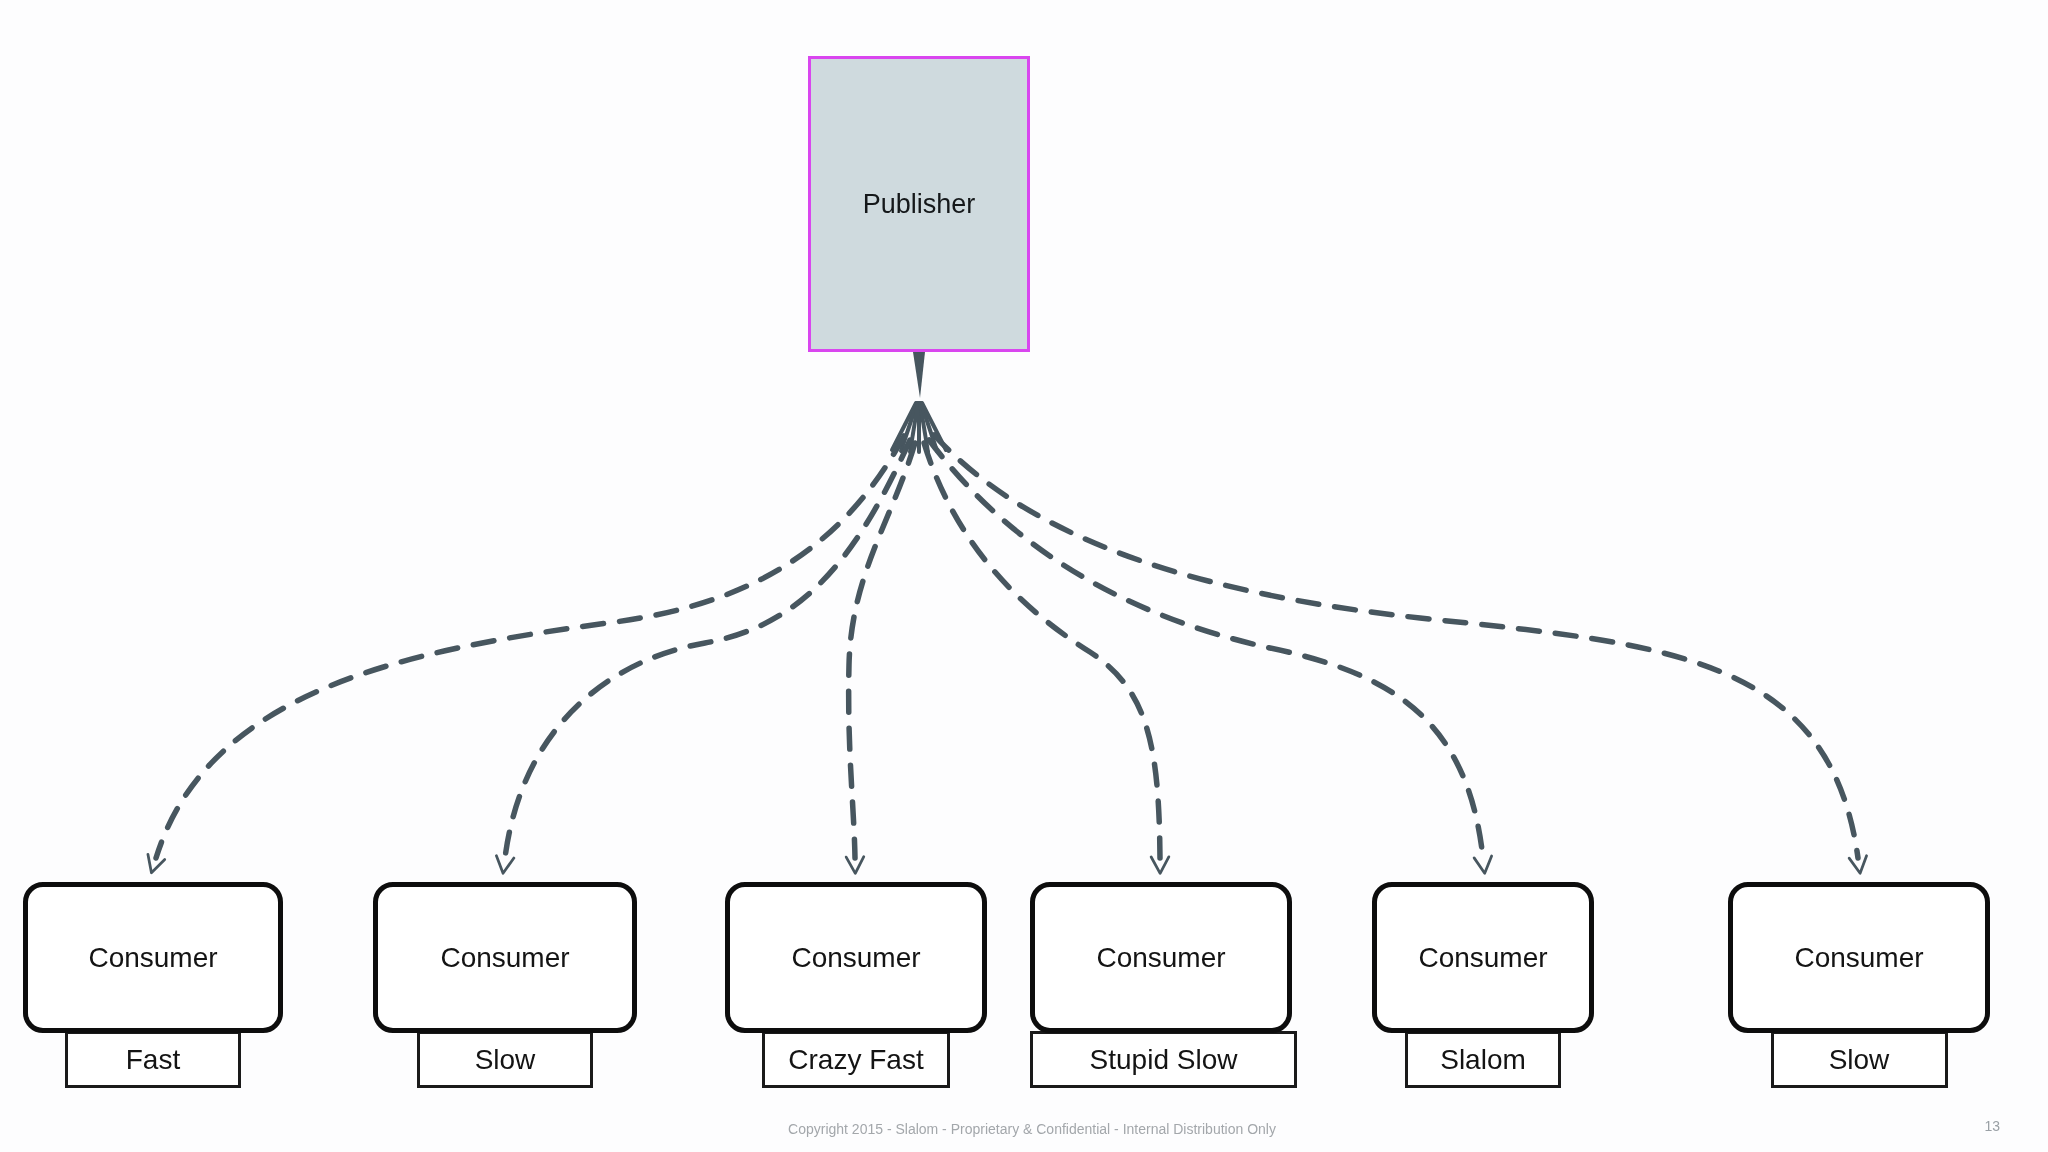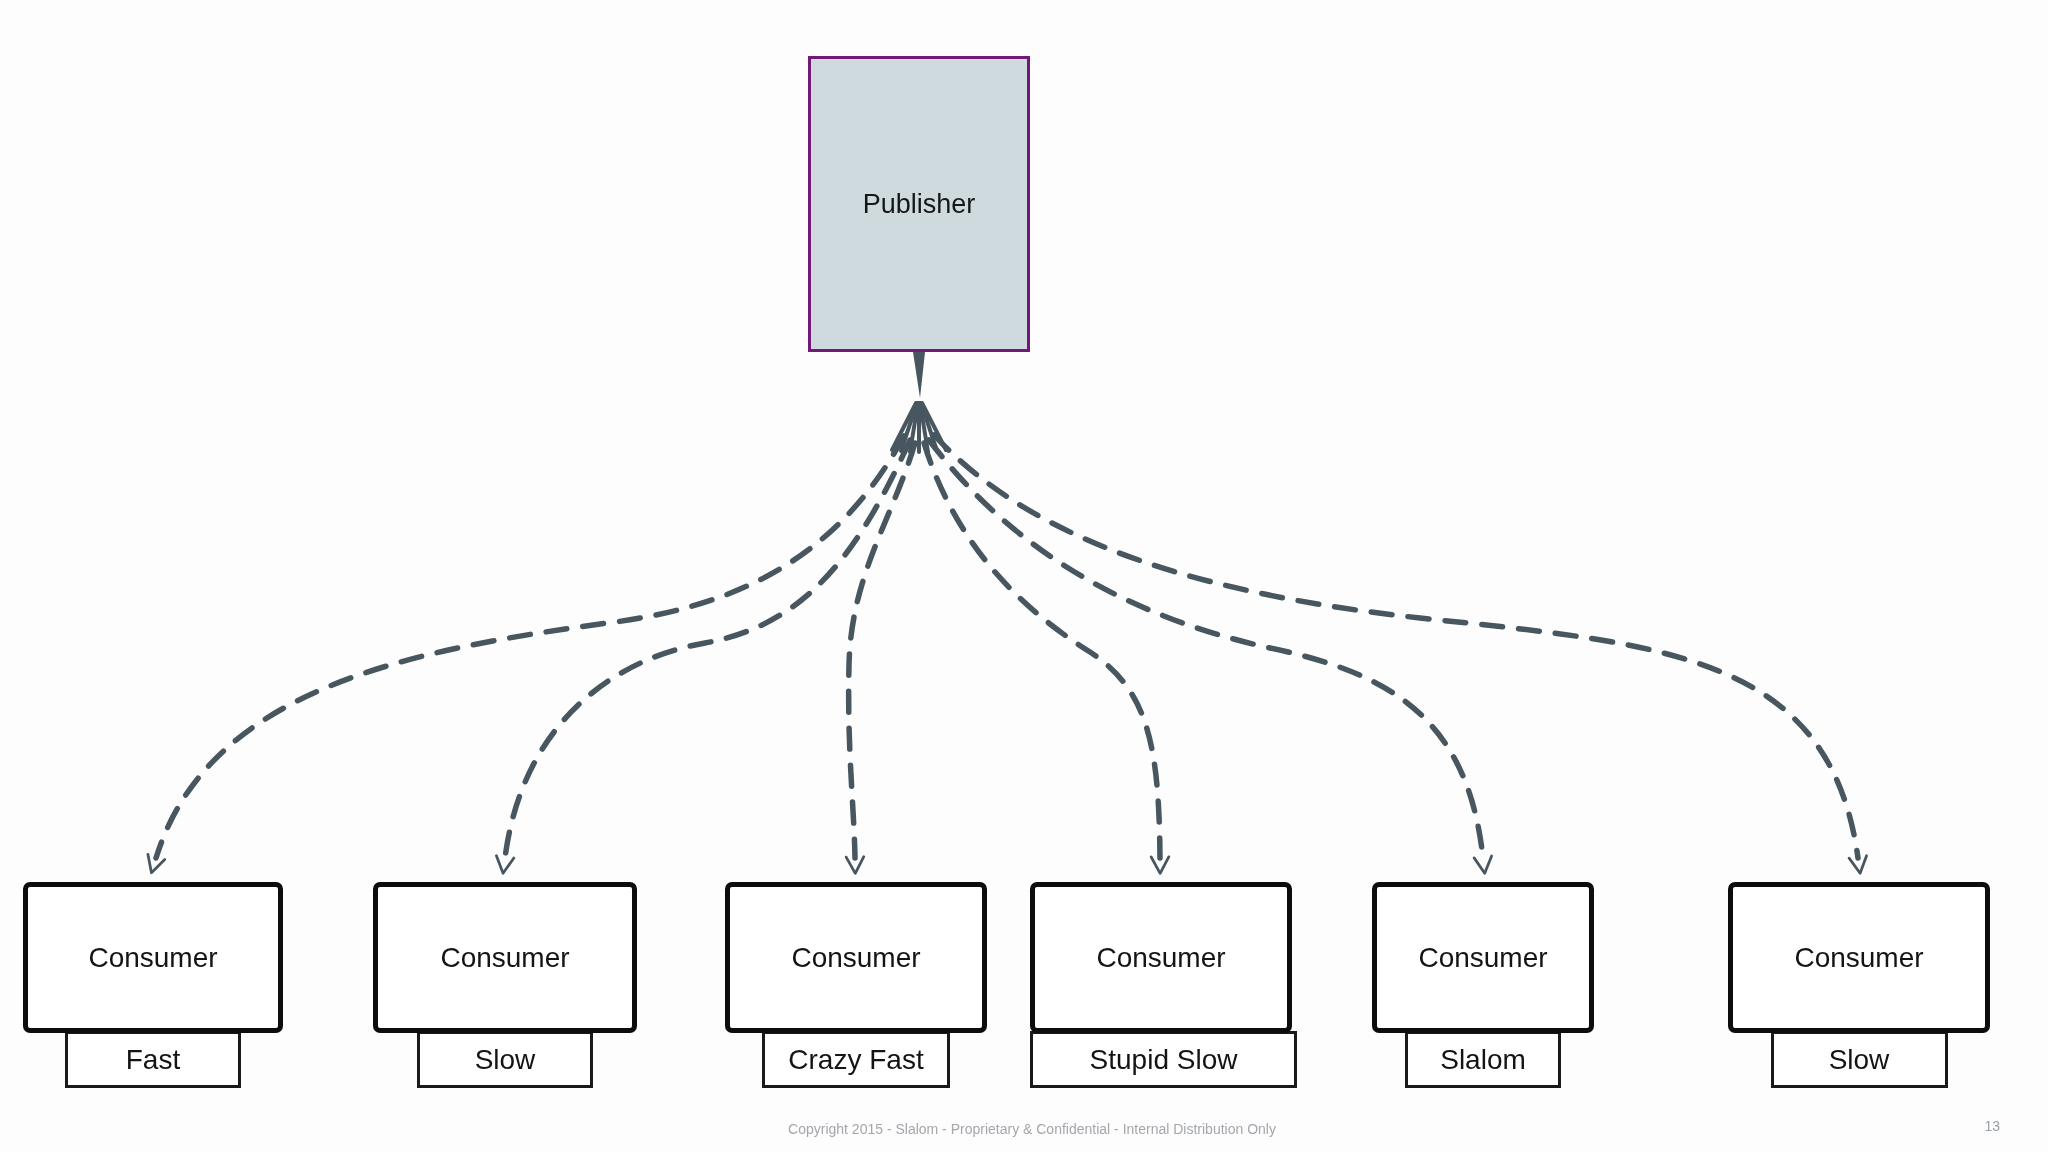--- a/index.html
+++ b/index.html
@@ -3,36 +3,36 @@
 <meta charset="utf-8">
 <style>
   html,body{margin:0;padding:0;background:#fff;}
   .slide{
     position:relative;width:2048px;height:1152px;overflow:hidden;
     background:#fdfdfe;font-family:"Liberation Sans",sans-serif;
   }
   
   .publisher-box{
     position:absolute;left:808px;top:56px;width:222px;height:296px;
-    box-sizing:border-box;background:#cfdade;border:3px solid #701a75;
+    box-sizing:border-box;background:#cfdade;border:3px solid #d946ef;
     display:flex;align-items:center;justify-content:center;
     font-size:27px;color:#15181a;
   }
   
   svg.connectors{position:absolute;left:0;top:0;width:2048px;height:1152px;}
   .dashed-path{
     fill:none;stroke:#47565f;stroke-width:5.5;
     stroke-dasharray:21 16;stroke-linecap:round;
   }
   .fan-line{stroke:#47565f;stroke-width:4;stroke-linecap:round;}
   
   .consumer-group{position:absolute;top:882px;}
   .consumer-box{
     box-sizing:border-box;height:151px;background:#ffffff;
-    border:5px solid #0d0d0d;border-radius:7px;
+    border:5px solid #0d0d0d;border-radius:20px;
     display:flex;align-items:center;justify-content:center;
     font-size:28px;color:#141414;position:relative;z-index:2;
   }
   .speed-box{
     box-sizing:border-box;height:57px;background:#ffffff;
     border:3px solid #1a1a1a;margin:-2px auto 0;
     display:flex;align-items:center;justify-content:center;
     font-size:28px;color:#141414;position:relative;z-index:1;
   }
   .footer-copyright{

